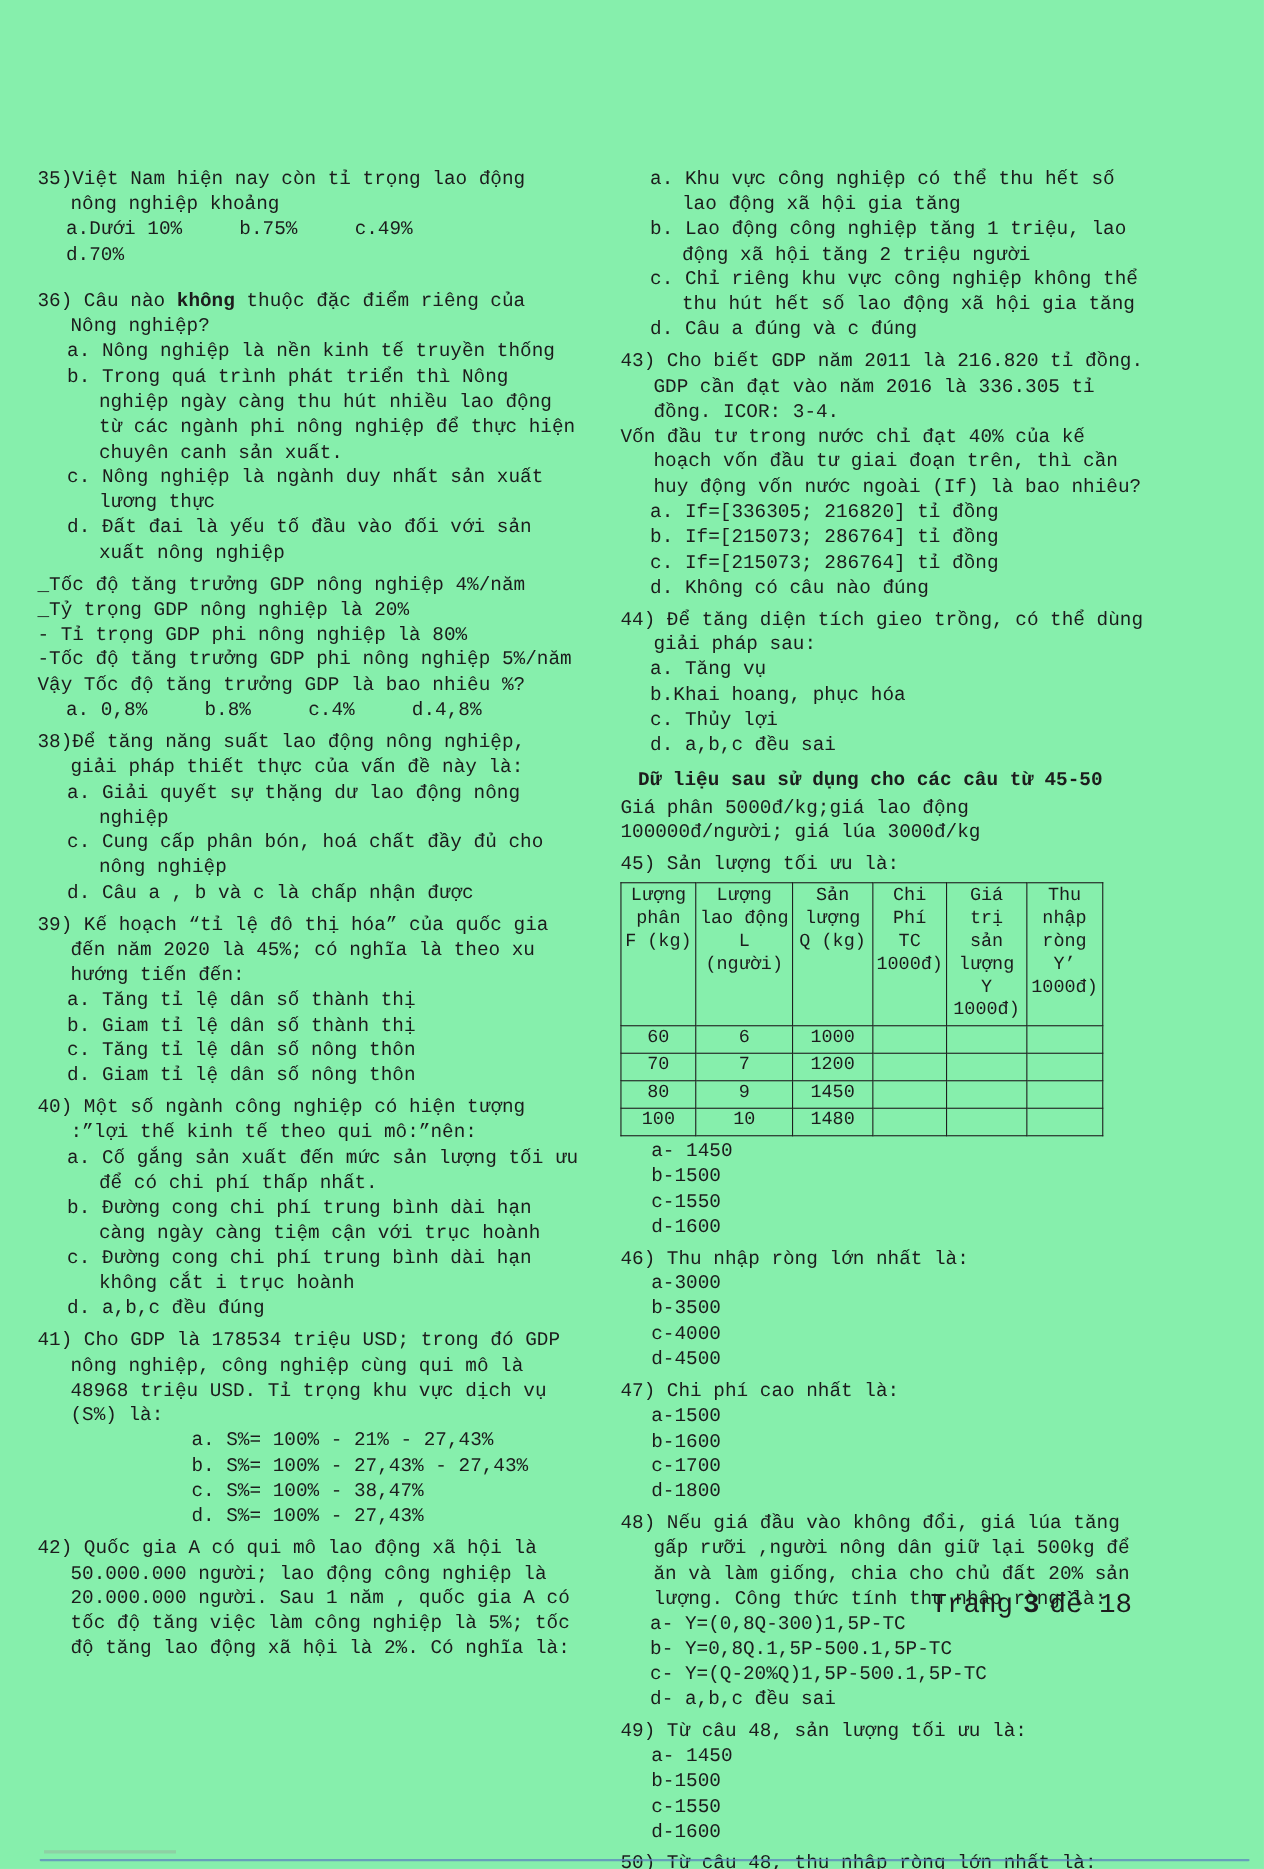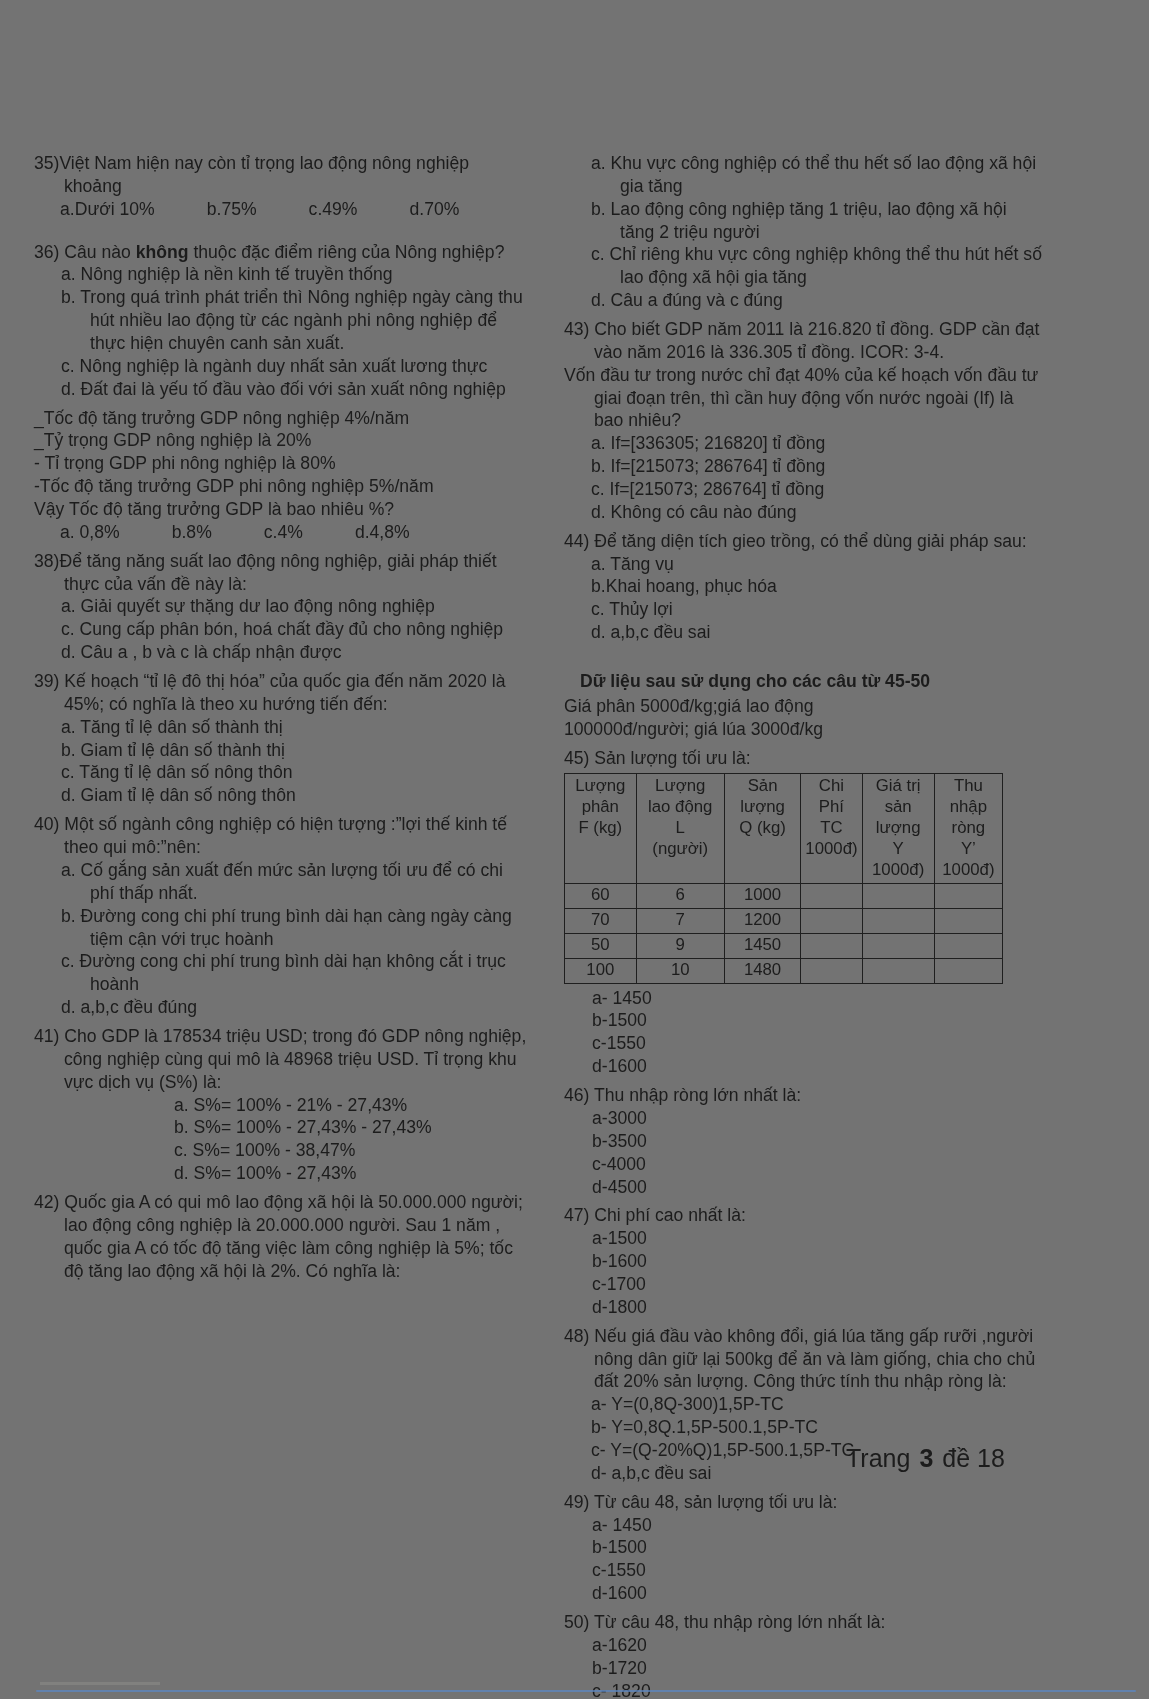--- a/index.html
+++ b/index.html
@@ -1,36 +1,36 @@
 <!DOCTYPE html>
 <html><head>
 <meta charset="utf-8">
 <style>
   * { box-sizing: border-box; }
   html, body { margin: 0; padding: 0; }
   body { background: #d8d8d8; }
   .page {
     width: 1149px; height: 1699px; margin: 0 auto; position: relative;
-    background: #737373; color: #1c1c1c; overflow: hidden;
-    font-family: Liberation Sans, sans-serif;
+    background: #86efac; color: #1c1c1c; overflow: hidden;
+    font-family: Liberation Mono, monospace;
   }
   .columns { position: absolute; top: 152px; left: 34px; display: flex; gap: 36px; }
   .col { font-size: 17.6px; line-height: 1.3; }
   .col-left  { width: 494px; flex: none; }
   .col-right { width: 478px; flex: none; }
   p { margin: 0; }
   .q { margin-bottom: 6px; }
   .gap-lg { margin-bottom: 20px; }
   .hang { padding-left: 30px; text-indent: -30px; }
   .opt  { padding-left: 56px; text-indent: -29px; }
   .opts-deep .opt { padding-left: 168px; text-indent: -28px; }
   .opt-row { padding-left: 26px; display: flex; flex-wrap: wrap; }
   .opt-row span { margin-right: 52px; }
   .b { font-weight: bold; }
-  .note { margin-top: 26px; margin-bottom: 6px; }
+  .note { margin-top: 9px; margin-bottom: 6px; }
   .note-title { font-weight: bold; padding-left: 16px; margin-bottom: 2px; }
   .ans-row { padding-left: 28px; display: flex; margin-bottom: 2px; flex-direction: column; }
   .ans-row span { margin-right: 58px; }
   .ans-row span:first-child { margin-right: 22px; }
   .ftable { border-collapse: collapse; margin: 4px 0 3px 0; width: 439px; }
   .ftable th, .ftable td {
     border: 1.6px solid #1f1f1f; font-weight: normal; text-align: center;
     vertical-align: top; font-size: 16.8px; line-height: 1.24; padding: 2px 3px;
   }
   .ftable th { white-space: pre-line; }
@@ -207,21 +207,21 @@
             </tr>
             <tr>
               <td>70</td>
               <td>7</td>
               <td>1200</td>
               <td></td>
               <td></td>
               <td></td>
             </tr>
             <tr>
-              <td>50</td>
+              <td>80</td>
               <td>9</td>
               <td>1450</td>
               <td></td>
               <td></td>
               <td></td>
             </tr>
             <tr>
               <td>100</td>
               <td>10</td>
               <td>1480</td>

